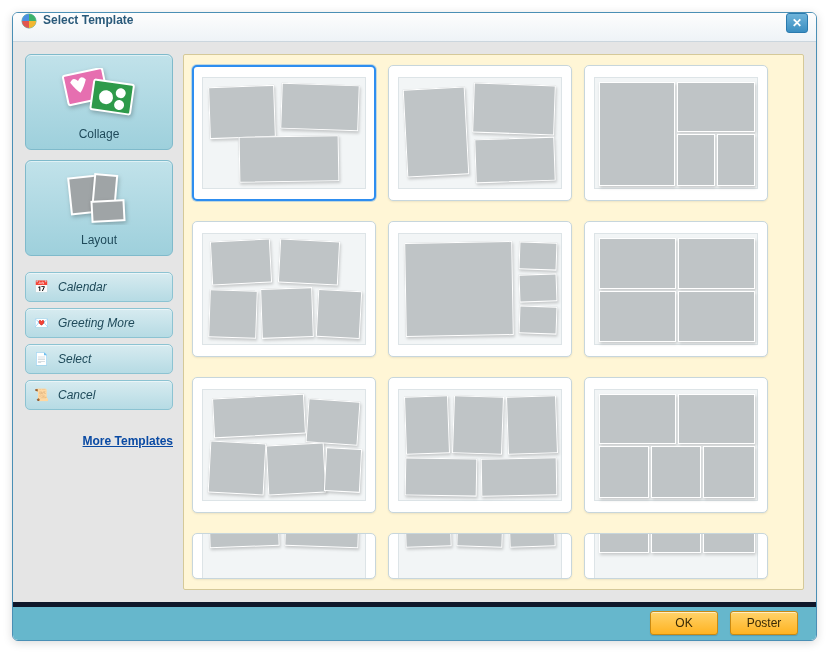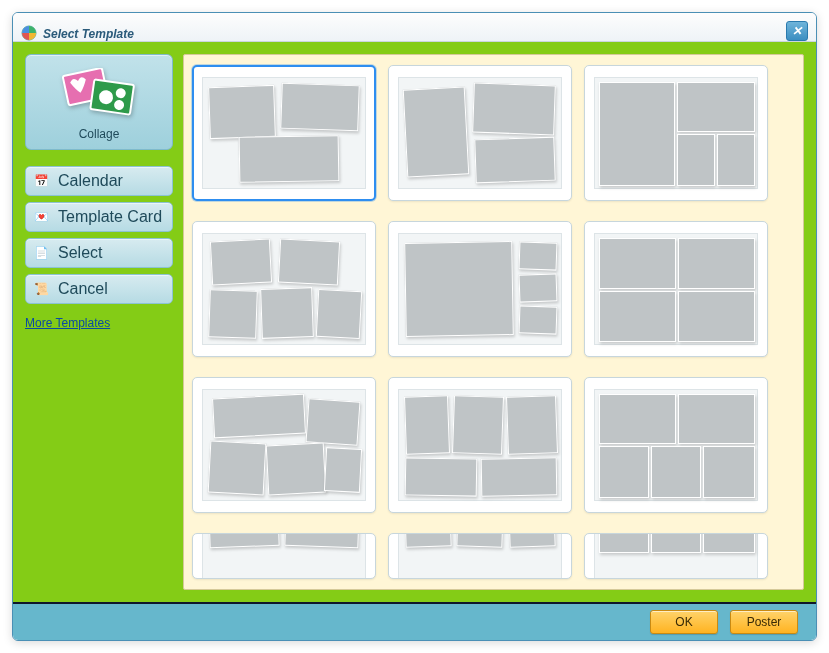--- a/index.html
+++ b/index.html
@@ -22,44 +22,43 @@
     box-shadow: 0 2px 10px rgba(0,0,0,0.15);
     display: flex;
     flex-direction: column;
     background: #fff;
   }
   .titlebar {
     height: 30px;
     background: linear-gradient(#fdfdfd, #eef3f7);
     border-bottom: 1px solid #cbd6de;
     display: flex;
-    align-items: flex-end;
+    align-items: flex-start;
     padding: 0 8px;
-    font-style: italic;
   }
   .titlebar .app-icon {
     width: 16px; height: 16px;
     margin-right: 6px;
     display: inline-block;
   }
   .title-text { color: #2a5a7a; font-weight: 600; }
   .titlebar-spacer { flex: 1; }
   .close-btn {
     width: 22px; height: 20px;
     background: linear-gradient(#6fb4da, #3b8ec1);
     border: 1px solid #2a7aae;
     border-radius: 3px;
     color: #fff;
     display: flex; align-items: center; justify-content: center;
     cursor: pointer;
     font-weight: bold;
   }
   .body-area {
     flex: 1;
-    background: #84cc16;
+    background: #e5e5e5;
     display: flex;
     padding: 12px;
     gap: 10px;
   }
   .sidebar {
     width: 148px;
     display: flex;
     flex-direction: column;
     gap: 10px;
   }
@@ -97,28 +96,28 @@
     padding: 0 8px;
     gap: 8px;
     cursor: pointer;
     box-shadow: inset 0 1px 0 rgba(255,255,255,0.5);
   }
   .small-cat .mini-icon {
     width: 16px; height: 16px;
     display:inline-flex; align-items:center; justify-content:center;
     font-size: 12px;
   }
-  .small-cat-label { color: #1f4a5a; font-size: 16px; }
+  .small-cat-label { color: #1f4a5a; font-size: 12px; font-style: italic; }
 
   .more-link {
-    margin-top: 2px;
-    text-align: left;
+    margin-top: 14px;
+    text-align: right;
     color: #0a4aa3;
     text-decoration: underline;
-    font-weight: 400;
+    font-weight: 700;
     font-size: 12px;
     cursor: pointer;
   }
 
   .gallery-wrap {
     flex: 1;
     background: #fff6d6;
     border: 1px solid #d5c999;
     border-radius: 2px;
     padding: 6px 0 6px 6px;
@@ -172,21 +171,21 @@
   .gallery::-webkit-scrollbar-thumb { background: #cfcfcf; border:1px solid #aaa; border-radius:2px; }
 
   .footer {
     height: 40px;
     background: #66b7cc;
     display: flex;
     align-items: center;
     justify-content: flex-end;
     gap: 12px;
     padding: 0 18px;
-    border-top: 2px solid #0f172a;
+    border-top: 5px solid #0f172a;
   }
   .btn {
     min-width: 68px;
     height: 24px;
     background: linear-gradient(#ffd36b, #ffb321);
     border: 1px solid #c98a12;
     border-radius: 3px;
     color: #3a2a05;
     font-size: 12px;
     font-weight: 500;
@@ -232,29 +231,39 @@
               <rect x="30" y="14" width="40" height="30" rx="2" fill="#2e9a4a" stroke="#fff" stroke-width="2"></rect>
               <circle cx="44" cy="30" r="7" fill="#fff"></circle>
               <circle cx="58" cy="24" r="5" fill="#fff"></circle>
               <circle cx="58" cy="36" r="5" fill="#fff"></circle>
             </g>
           </svg>
         </div>
         <div class="cat-label">Collage</div>
       </div>
 
+      <div class="cat-tile">
+        <div class="thumb layout-thumb">
+          <svg width="70" height="52" viewBox="0 0 70 52">
+            <rect x="6" y="4" width="28" height="36" fill="#9fa4a6" stroke="#fff" stroke-width="2" transform="rotate(-6 20 22)"></rect>
+            <rect x="30" y="2" width="22" height="28" fill="#9fa4a6" stroke="#fff" stroke-width="2" transform="rotate(5 41 16)"></rect>
+            <rect x="28" y="28" width="32" height="20" fill="#9fa4a6" stroke="#fff" stroke-width="2" transform="rotate(-3 44 38)"></rect>
+          </svg>
+        </div>
+        <div class="cat-label">Layout</div>
+      </div>
 
       <div class="small-cats">
         <div class="small-cat">
           <span class="mini-icon">📅</span>
           <span class="small-cat-label">Calendar</span>
         </div>
         <div class="small-cat">
           <span class="mini-icon">💌</span>
-          <span class="small-cat-label">Template Card</span>
+          <span class="small-cat-label">Greeting More</span>
         </div>
         <div class="small-cat">
           <span class="mini-icon">📄</span>
           <span class="small-cat-label">Select</span>
         </div>
         <div class="small-cat">
           <span class="mini-icon">📜</span>
           <span class="small-cat-label">Cancel</span>
         </div>
       </div>

